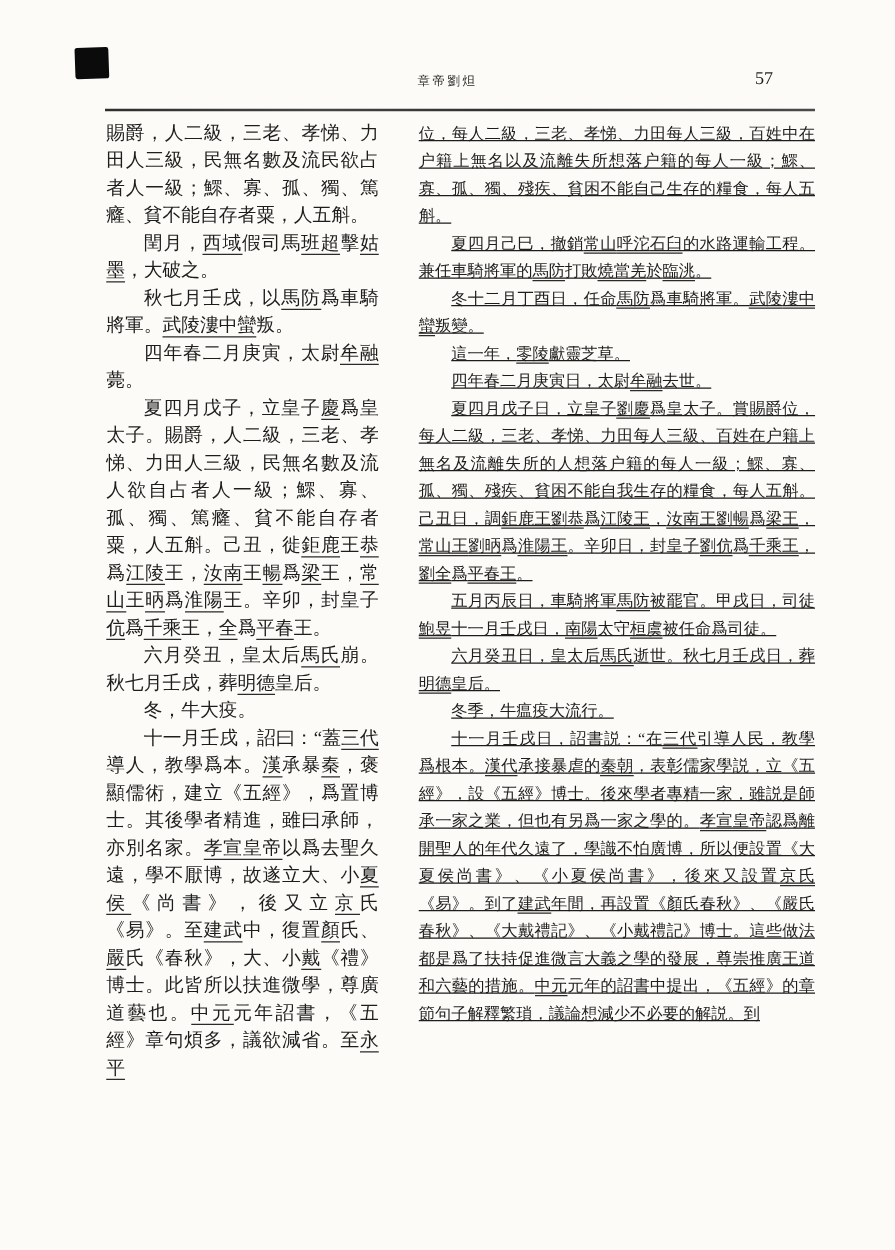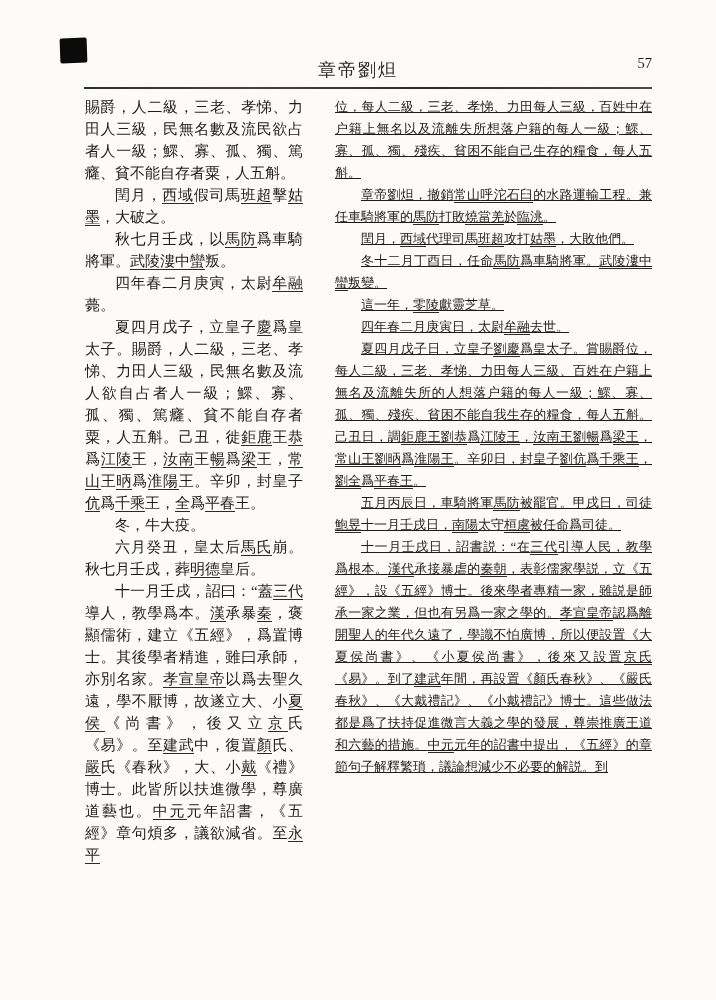--- a/index.html
+++ b/index.html
@@ -9,24 +9,24 @@
     font-family:"Liberation Serif","DejaVu Serif",serif;
     color:#1d1d1d;
     overflow:hidden;
   }
   .artifact-mark{
     position:absolute;left:60px;top:38px;width:27px;height:25px;
     background:#0b0b0b;border-radius:2px;transform:rotate(-2deg);
   }
   .header-title{
     position:absolute;top:58px;left:0;width:716px;text-align:center;
-    font-size:18px;letter-spacing:2px;color:#2a2a2a;
+    font-size:10px;letter-spacing:2px;color:#2a2a2a;
   }
   .page-number{
-    position:absolute;top:55px;left:604px;width:48px;text-align:right;
+    position:absolute;top:55px;left:604px;width:48px;
     font-size:14.5px;color:#1c1c1c;
   }
   .header-rule{
     position:absolute;left:84px;top:87px;width:568px;height:2px;
     background:linear-gradient(90deg,#2e2e2e 0%,#444 30%,#2c2c2c 60%,#4a4a4a 100%);
   }
   .col{
     position:absolute;top:96px;
     text-align:justify;
     line-height:22px;
@@ -45,27 +45,28 @@
 <div class="header-title">章帝劉炟</div>
 <div class="page-number">57</div>
 <div class="header-rule"></div>
 
 <div class="col col-left" id="col-left">
     <p class="para"><span>賜爵，人二級，三老、孝悌、力田人三級，民無名數及流民欲占者人一級；鰥、寡、孤、獨、篤癃、貧不能自存者粟，人五斛。</span></p>
     <p class="para indent"><span>閏月，</span><span class="pn">西域</span><span>假司馬</span><span class="pn">班超</span><span>擊</span><span class="pn">姑墨</span><span>，大破之。</span></p>
     <p class="para indent"><span>秋七月壬戌，以</span><span class="pn">馬防</span><span>爲車騎將軍。</span><span class="pn">武陵</span><span class="pn">漊中蠻</span><span>叛。</span></p>
     <p class="para indent"><span>四年春二月庚寅，太尉</span><span class="pn">牟融</span><span>薨。</span></p>
     <p class="para indent"><span>夏四月戊子，立皇子</span><span class="pn">慶</span><span>爲皇太子。賜爵，人二級，三老、孝悌、力田人三級，民無名數及流人欲自占者人一級；鰥、寡、孤、獨、篤癃、貧不能自存者粟，人五斛。己丑，徙</span><span class="pn">鉅鹿</span><span>王</span><span class="pn">恭</span><span>爲</span><span class="pn">江陵</span><span>王，</span><span class="pn">汝南</span><span>王</span><span class="pn">暢</span><span>爲</span><span class="pn">梁</span><span>王，</span><span class="pn">常山</span><span>王</span><span class="pn">昞</span><span>爲</span><span class="pn">淮陽</span><span>王。辛卯，封皇子</span><span class="pn">伉</span><span>爲</span><span class="pn">千乘</span><span>王，</span><span class="pn">全</span><span>爲</span><span class="pn">平春</span><span>王。</span></p>
+    <p class="para indent"><span>六月癸丑，皇太后</span><span class="pn">馬氏</span><span>崩。秋七月壬戌，葬</span><span class="pn">明德</span><span>皇后。</span></p>
     <p class="para indent"><span>冬，牛大疫。</span></p>
-    <p class="para indent"><span>六月癸丑，皇太后</span><span class="pn">馬氏</span><span>崩。秋七月壬戌，葬</span><span class="pn">明德</span><span>皇后。</span></p>
     <p class="para indent"><span>十一月壬戌，詔曰：“蓋</span><span class="pn">三代</span><span>導人，教學爲本。</span><span class="pn">漢</span><span>承暴</span><span class="pn">秦</span><span>，褒顯儒術，建立《五經》，爲置博士。其後學者精進，雖曰承師，亦別名家。</span><span class="pn">孝宣皇帝</span><span>以爲去聖久遠，學不厭博，故遂立大、小</span><span class="pn">夏侯</span><span>《尚書》，後又立</span><span class="pn">京</span><span>氏《易》。至</span><span class="pn">建武</span><span>中，復置</span><span class="pn">顏</span><span>氏、</span><span class="pn">嚴</span><span>氏《春秋》，大、小</span><span class="pn">戴</span><span>《禮》博士。此皆所以扶進微學，尊廣道藝也。</span><span class="pn">中元</span><span>元年詔書，《五經》章句煩多，議欲減省。至</span><span class="pn">永平</span></p>
   </div>
 <div class="col col-right" id="col-right">
     <p class="para"><span>位，每人二級，三老、孝悌、力田每人三級，百姓中在户籍上無名以及流離失所想落户籍的每人一級；鰥、寡、孤、獨、殘疾、貧困不能自己生存的糧食，每人五斛。</span></p>
-    <p class="para indent"><span>章帝劉炟，撤銷</span><span class="pn">常山</span><span class="pn">呼沱</span><span class="pn">石臼</span><span>的水路運輸工程。兼任車騎將軍的</span><span class="pn">馬防</span><span>打敗</span><span class="pn">燒當羌</span><span>於</span><span class="pn">臨洮</span><span>。</span></p>
-    <p class="para indent"><span>閏月，</span><span class="pn">西域</span><span>代理司馬</span><span class="pn">班超</span><span>攻打</span><span class="pn">姑墨</span><span>，大敗他們。</span></p>
+    <p class="para indent"><span>夏四月己巳，撤銷</span><span class="pn">常山</span><span class="pn">呼沱</span><span class="pn">石臼</span><span>的水路運輸工程。兼任車騎將軍的</span><span class="pn">馬防</span><span>打敗</span><span class="pn">燒當羌</span><span>於</span><span class="pn">臨洮</span><span>。</span></p>
     <p class="para indent"><span>冬十二月丁酉日，任命</span><span class="pn">馬防</span><span>爲車騎將軍。</span><span class="pn">武陵</span><span class="pn">漊中蠻</span><span>叛變。</span></p>
     <p class="para indent"><span>這一年，</span><span class="pn">零陵</span><span>獻靈芝草。</span></p>
     <p class="para indent"><span>四年春二月庚寅日，太尉</span><span class="pn">牟融</span><span>去世。</span></p>
     <p class="para indent"><span>夏四月戊子日，立皇子</span><span class="pn">劉慶</span><span>爲皇太子。賞賜爵位，每人二級，三老、孝悌、力田每人三級、百姓在户籍上無名及流離失所的人想落户籍的每人一級；鰥、寡、孤、獨、殘疾、貧困不能自我生存的糧食，每人五斛。己丑日，調</span><span class="pn">鉅鹿王</span><span class="pn">劉恭</span><span>爲</span><span class="pn">江陵王</span><span>，</span><span class="pn">汝南王</span><span class="pn">劉暢</span><span>爲</span><span class="pn">梁王</span><span>，</span><span class="pn">常山王</span><span class="pn">劉昞</span><span>爲</span><span class="pn">淮陽王</span><span>。辛卯日，封皇子</span><span class="pn">劉伉</span><span>爲</span><span class="pn">千乘王</span><span>，</span><span class="pn">劉全</span><span>爲</span><span class="pn">平春王</span><span>。</span></p>
     <p class="para indent"><span>五月丙辰日，車騎將軍</span><span class="pn">馬防</span><span>被罷官。甲戌日，司徒</span><span class="pn">鮑昱</span><span>十一月壬戌日，</span><span class="pn">南陽</span><span>太守</span><span class="pn">桓虞</span><span>被任命爲司徒。</span></p>
+    <p class="para indent"><span>六月癸丑日，皇太后</span><span class="pn">馬氏</span><span>逝世。秋七月壬戌日，葬</span><span class="pn">明德</span><span>皇后。</span></p>
+    <p class="para indent"><span>冬季，牛瘟疫大流行。</span></p>
     <p class="para indent"><span>十一月壬戌日，詔書説：“在</span><span class="pn">三代</span><span>引導人民，教學爲根本。</span><span class="pn">漢代</span><span>承接暴虐的</span><span class="pn">秦朝</span><span>，表彰儒家學説，立《五經》，設《五經》博士。後來學者專精一家，雖説是師承一家之業，但也有另爲一家之學的。</span><span class="pn">孝宣皇帝</span><span>認爲離開聖人的年代久遠了，學識不怕廣博，所以便設置《大夏侯尚書》、《小夏侯尚書》，後來又設置</span><span class="pn">京氏</span><span>《易》。到了</span><span class="pn">建武</span><span>年間，再設置《顏氏春秋》、《嚴氏春秋》、《大戴禮記》、《小戴禮記》博士。這些做法都是爲了扶持促進微言大義之學的發展，尊崇推廣王道和六藝的措施。</span><span class="pn">中元</span><span>元年的詔書中提出，《五經》的章節句子解釋繁瑣，議論想減少不必要的解説。到</span></p>
   </div>
 
 </body></html>

